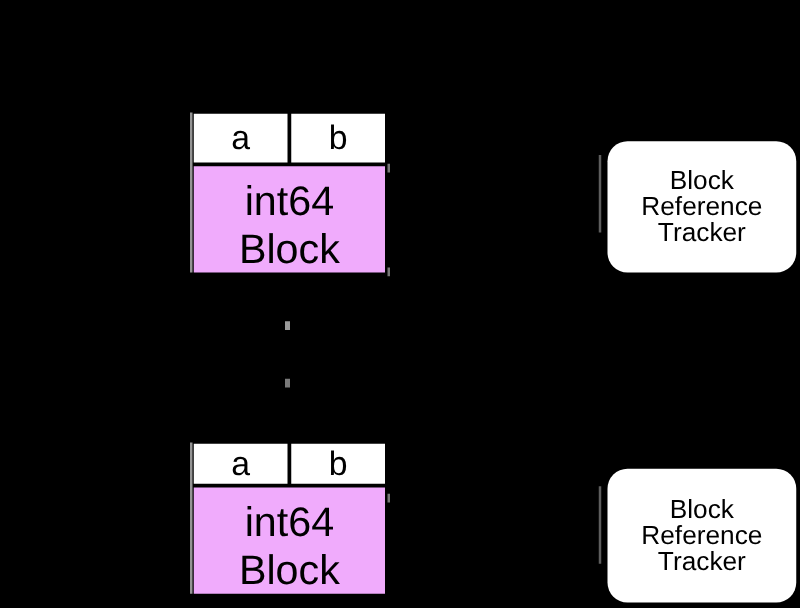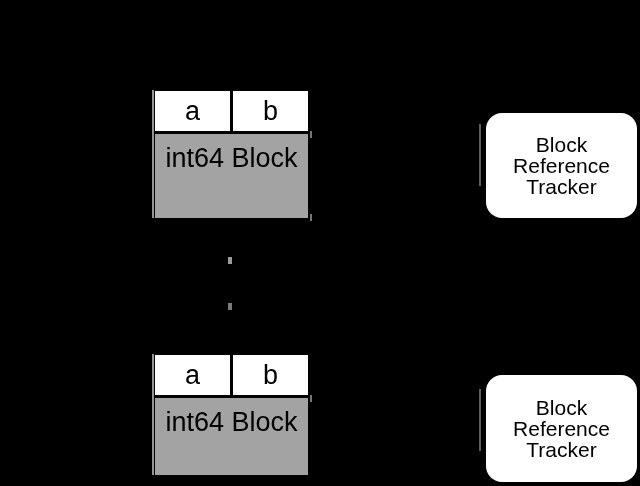--- a/index.html
+++ b/index.html
@@ -38,24 +38,24 @@
     align-items: center;
     justify-content: center;
     font-size: 27px;
     line-height: 1;
   }
   .header-cell + .header-cell {
     margin-left: 3px;
   }
   .body-cell {
     flex: 1;
-    background: #a3a3a3;
+    background: #f0abfc;
     text-align: center;
     padding-top: 9px;
-    font-size: 27px;
+    font-size: 33px;
   }
 
   
   .tracker-node {
     position: absolute;
     box-sizing: border-box;
     background: #ffffff;
     border-radius: 16px;
     display: flex;
     flex-direction: column;

